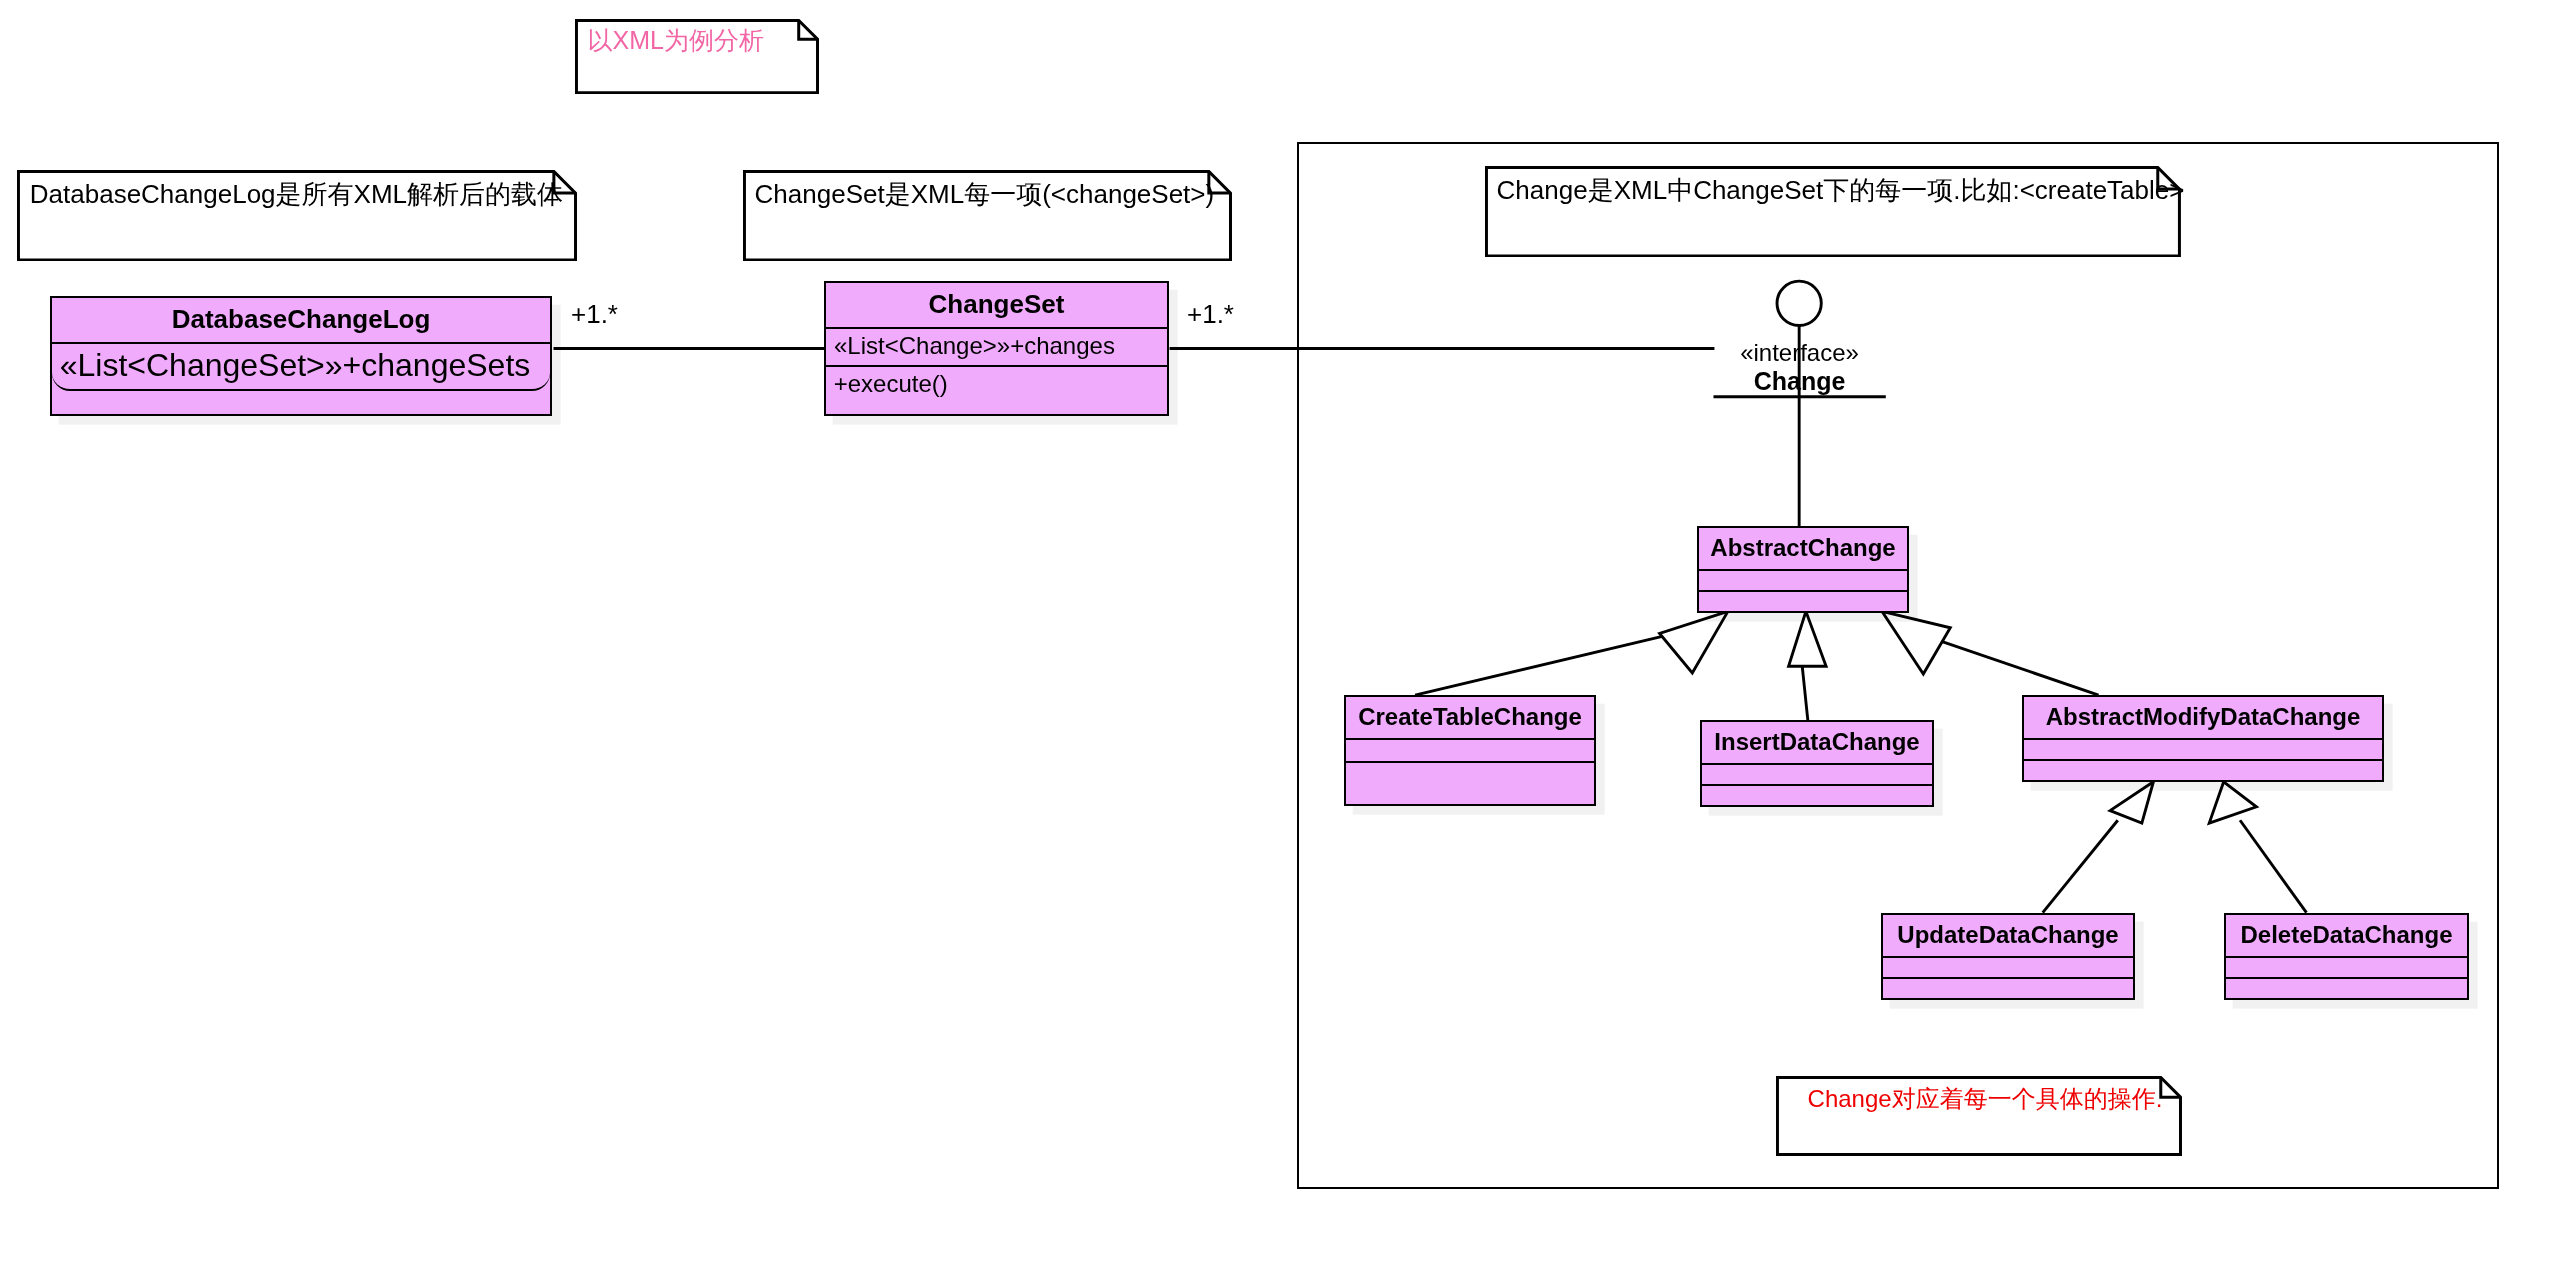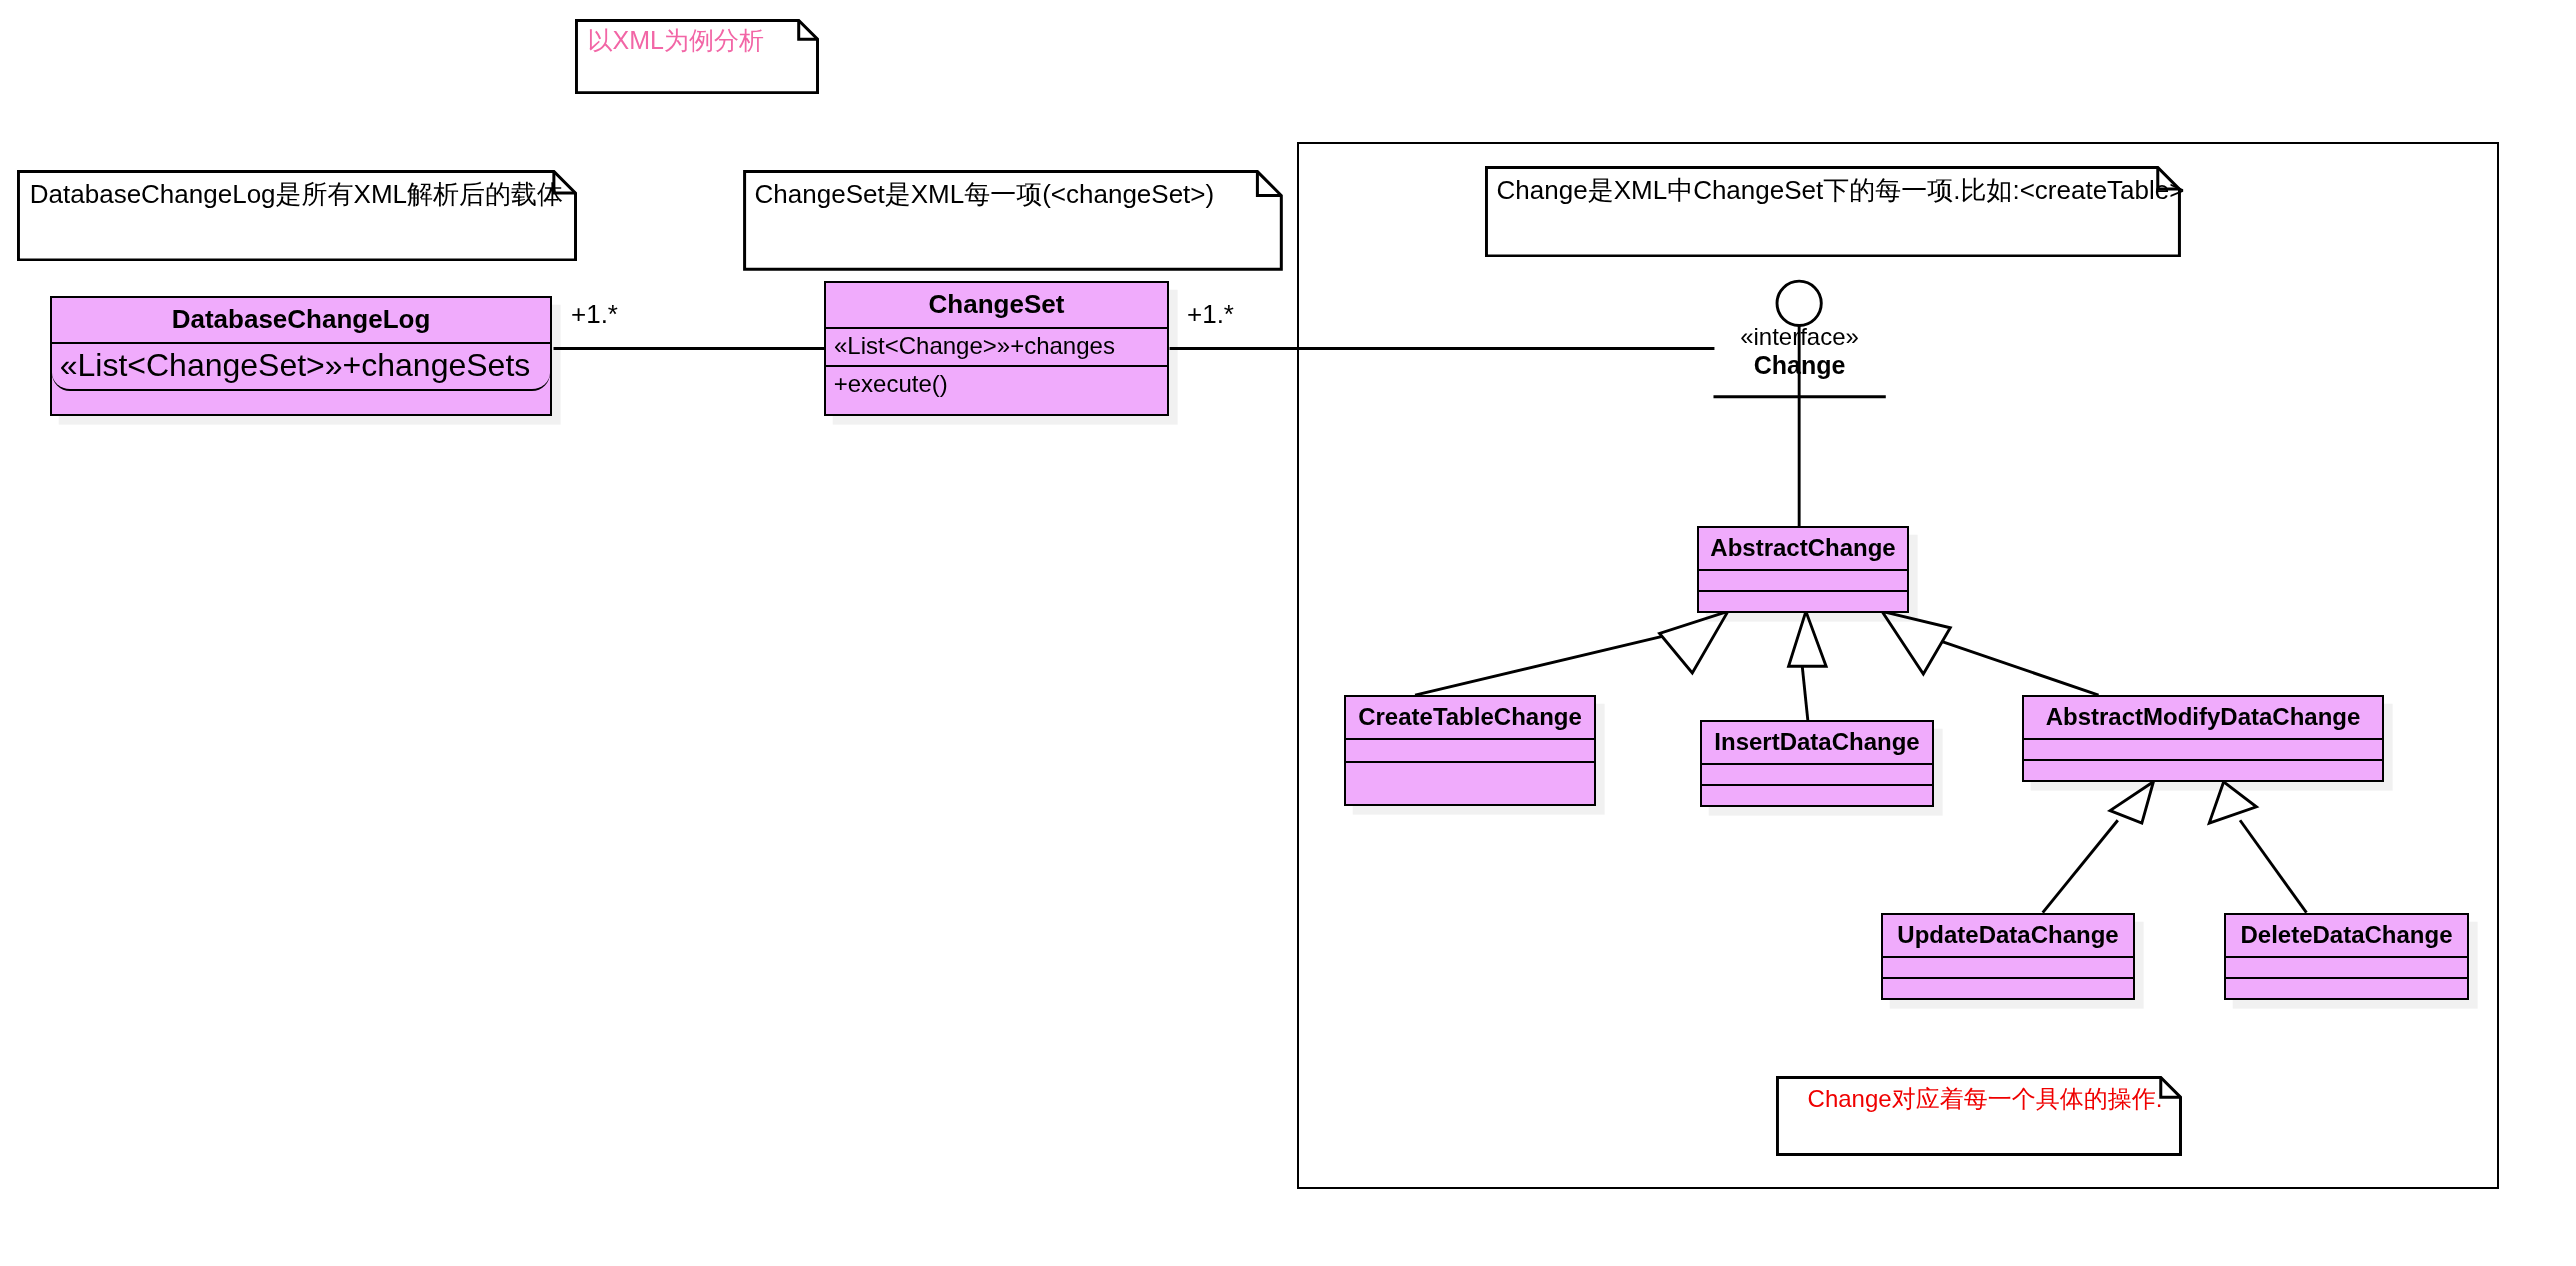--- a/index.html
+++ b/index.html
@@ -150,21 +150,21 @@
   </div>
 
   <div class="uml-note" style="left:17.3px; top:170px; width:560px; height:91px;">
     <svg class="note-body" viewBox="0 0 582 95" preserveAspectRatio="none">
       <path d="M1.5,1.5 H558 L580.5,24 V93.5 H1.5 Z" fill="#ffffff" stroke="#000" stroke-width="3" vector-effect="non-scaling-stroke"></path>
       <path d="M558,1.5 V24 H580.5" fill="none" stroke="#000" stroke-width="3" vector-effect="non-scaling-stroke"></path>
     </svg>
     <div class="note-text" style="font-size:26px; left:12.5px; top:9.6px;">DatabaseChangeLog是所有XML解析后的载体</div>
   </div>
 
-  <div class="uml-note" style="left:743px; top:170px; width:540px; height:91px;">
+  <div class="uml-note" style="left:743px; top:170px; width:489px; height:91px;">
     <svg class="note-body" viewBox="0 0 508 95" preserveAspectRatio="none">
       <path d="M1.5,1.5 H484 L506.5,24 V93.5 H1.5 Z" fill="#ffffff" stroke="#000" stroke-width="3" vector-effect="non-scaling-stroke"></path>
       <path d="M484,1.5 V24 H506.5" fill="none" stroke="#000" stroke-width="3" vector-effect="non-scaling-stroke"></path>
     </svg>
     <div class="note-text" style="font-size:26px; left:11.6px; top:9.6px;">ChangeSet是XML每一项(&lt;changeSet&gt;)</div>
   </div>
 
   <div class="uml-note" style="left:1485px; top:166px; width:696px; height:91px;">
     <svg class="note-body" viewBox="0 0 723 95" preserveAspectRatio="none">
       <path d="M1.5,1.5 H699 L721.5,24 V93.5 H1.5 Z" fill="#ffffff" stroke="#000" stroke-width="3" vector-effect="non-scaling-stroke"></path>
@@ -222,21 +222,21 @@
     <div class="cls-attrs"></div>
     <div class="cls-ops"></div>
   </div>
 
   <div class="uml-class empty-compartments" style="left:2224px; top:913px; width:245px; height:87px;">
     <div class="cls-name" style="font-size:24px;">DeleteDataChange</div>
     <div class="cls-attrs"></div>
     <div class="cls-ops"></div>
   </div>
 
-  <div class="iface-labels" style="left:1703px; top:324px; width:193px;">
+  <div class="iface-labels" style="left:1703px; top:340px; width:193px;">
     <div class="iface-stereo" style="font-size:24px;">«interface»</div>
     <div class="iface-name" style="font-size:25px;">Change</div>
   </div>
 
   <div class="mult-label" style="left:571px; top:299px; font-size:26px;">+1.*</div>
 
   <div class="mult-label" style="left:1187px; top:299px; font-size:26px;">+1.*</div>
 
 </div>
 

